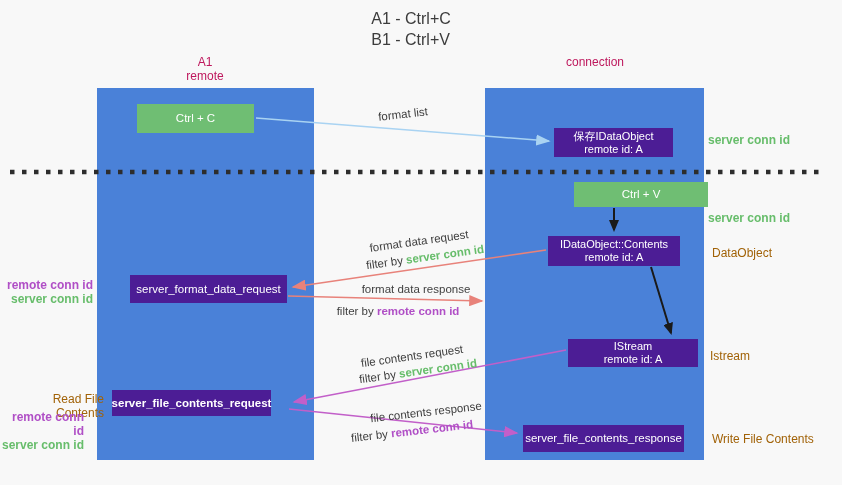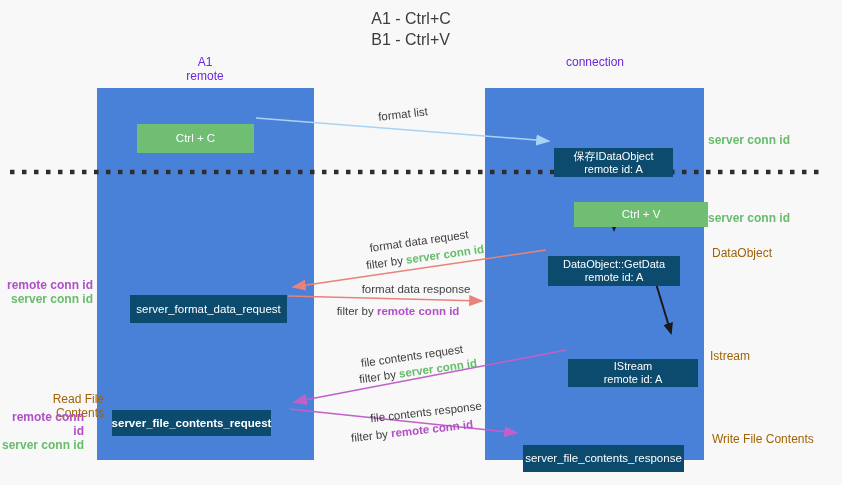--- a/index.html
+++ b/index.html
@@ -4,29 +4,29 @@
 <style>
   html,body { margin:0; padding:0; }
   body { font-family:"Liberation Sans", sans-serif; background:#f8f8f8; }
   .stage { position:relative; width:842px; height:485px; background:#f8f8f8; overflow:hidden;border-radius:19px; }
 
   .title { position:absolute; top:8px; left:411px; transform:translateX(-50%);
            font-size:16px; line-height:21px; color:#3c3c3c; text-align:left; white-space:nowrap; }
 
   .col { position:absolute; background:#4a81d8; z-index:1; }
   .col-header { position:absolute; width:120px; text-align:center; font-size:12px;
-                line-height:14px; color:#6d28d9; z-index:3; }
+                line-height:14px; color:#be185d; z-index:3; }
 
   svg.overlay { position:absolute; left:0; top:0; z-index:2; }
 
   .box { position:absolute; display:flex; flex-direction:column; align-items:center;
          justify-content:center; color:#ffffff; text-align:center; z-index:3;
-         font-size:11.5px; line-height:13px; white-space:nowrap;margin-top:20px; }
+         font-size:11.5px; line-height:13px; white-space:nowrap; }
   .box.green  { background:#6fbe73; }
-  .box.orange { background:#0c4a6e; }
+  .box.orange { background:#4c1d95; }
 
   .side-label { position:absolute; font-size:12px; white-space:nowrap; z-index:3; }
   .bold-green  { color:#67bd6b; font-weight:bold; }
   .bold-purple { color:#b04fc6; font-weight:bold; }
   .dark { color:#a16207; }
 
   .left-block { position:absolute; left:0; text-align:right; font-size:12px;
                 line-height:14px; z-index:3; }
 
   .flow-label { position:absolute; font-size:11.5px; color:#3f3f3f; white-space:nowrap;
@@ -96,21 +96,21 @@
   <div class="box orange" style="left:554px; top:128px; width:119px; height:29px; font-size:11px;">
     <span>保存IDataObject</span>
     <span>remote id: A</span>
   </div>
 
   <div class="box green" style="left:574px; top:182px; width:134px; height:25px;">
     <span>Ctrl + V</span>
   </div>
 
   <div class="box orange" style="left:548px; top:236px; width:132px; height:30px; font-size:11px;">
-    <span>DataObject::GetData</span>
+    <span>IDataObject::Contents</span>
     <span>remote id: A</span>
   </div>
 
   <div class="box orange" style="left:130px; top:275px; width:157px; height:28px;">
     <span>server_format_data_request</span>
   </div>
 
 
   <div class="box orange" style="left:568px; top:339px; width:130px; height:28px; font-size:11px;">
     <span>IStream</span>

